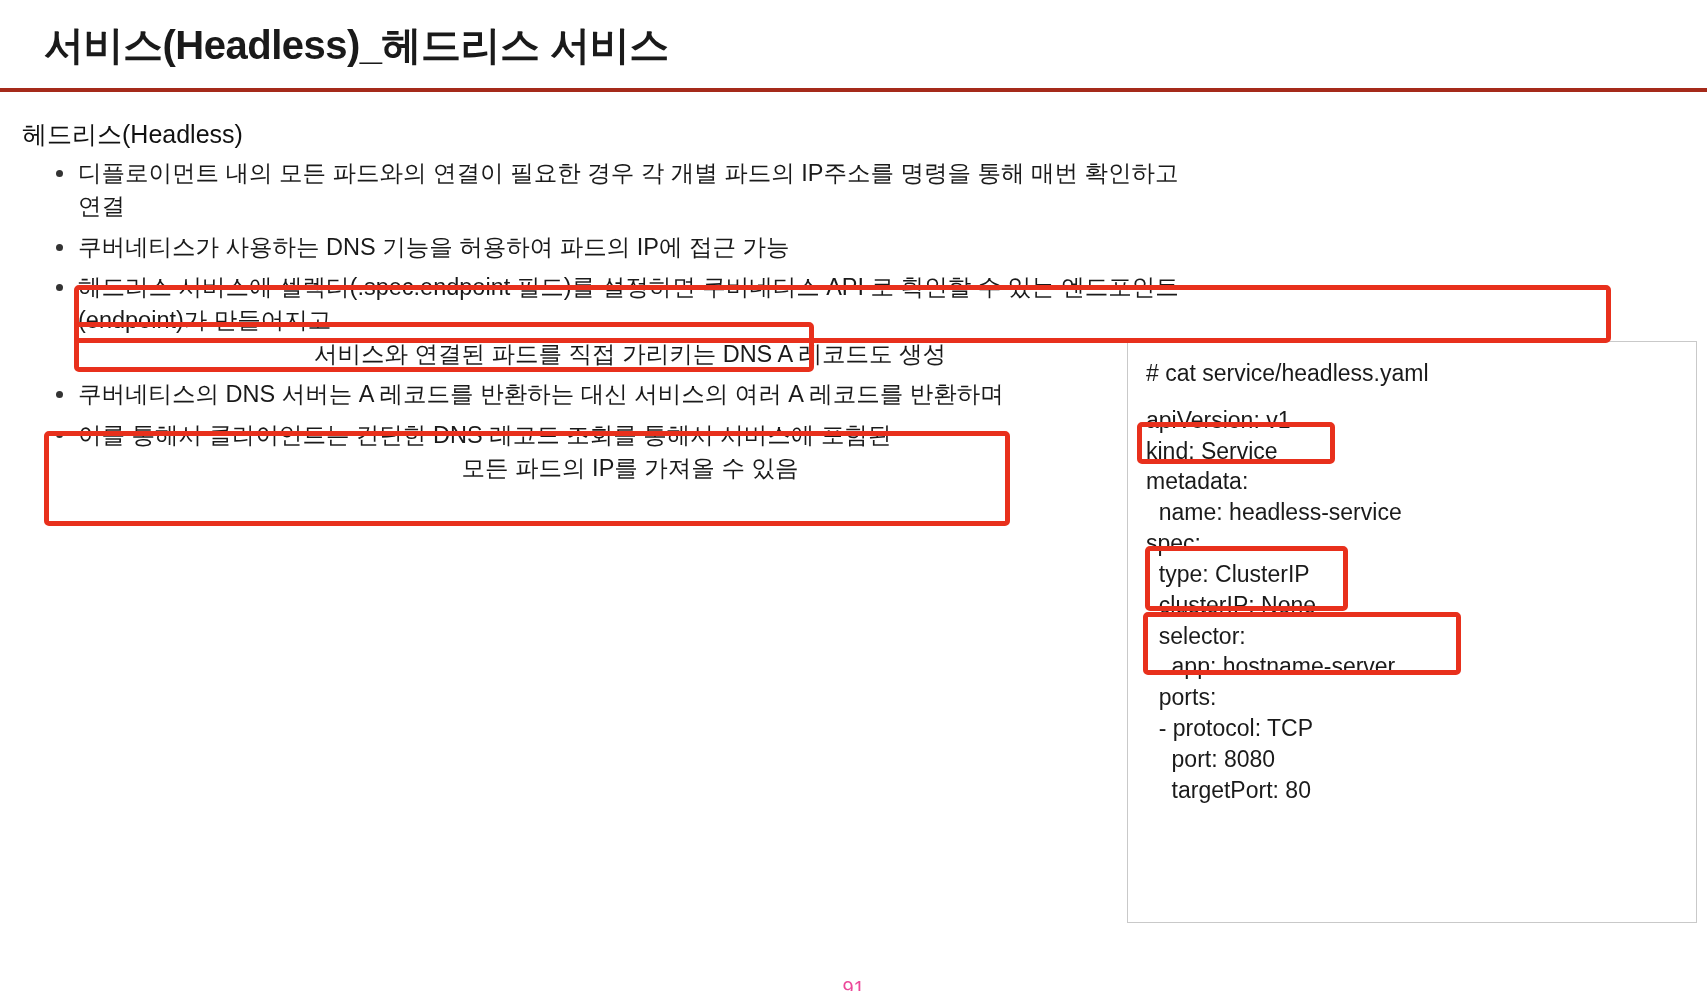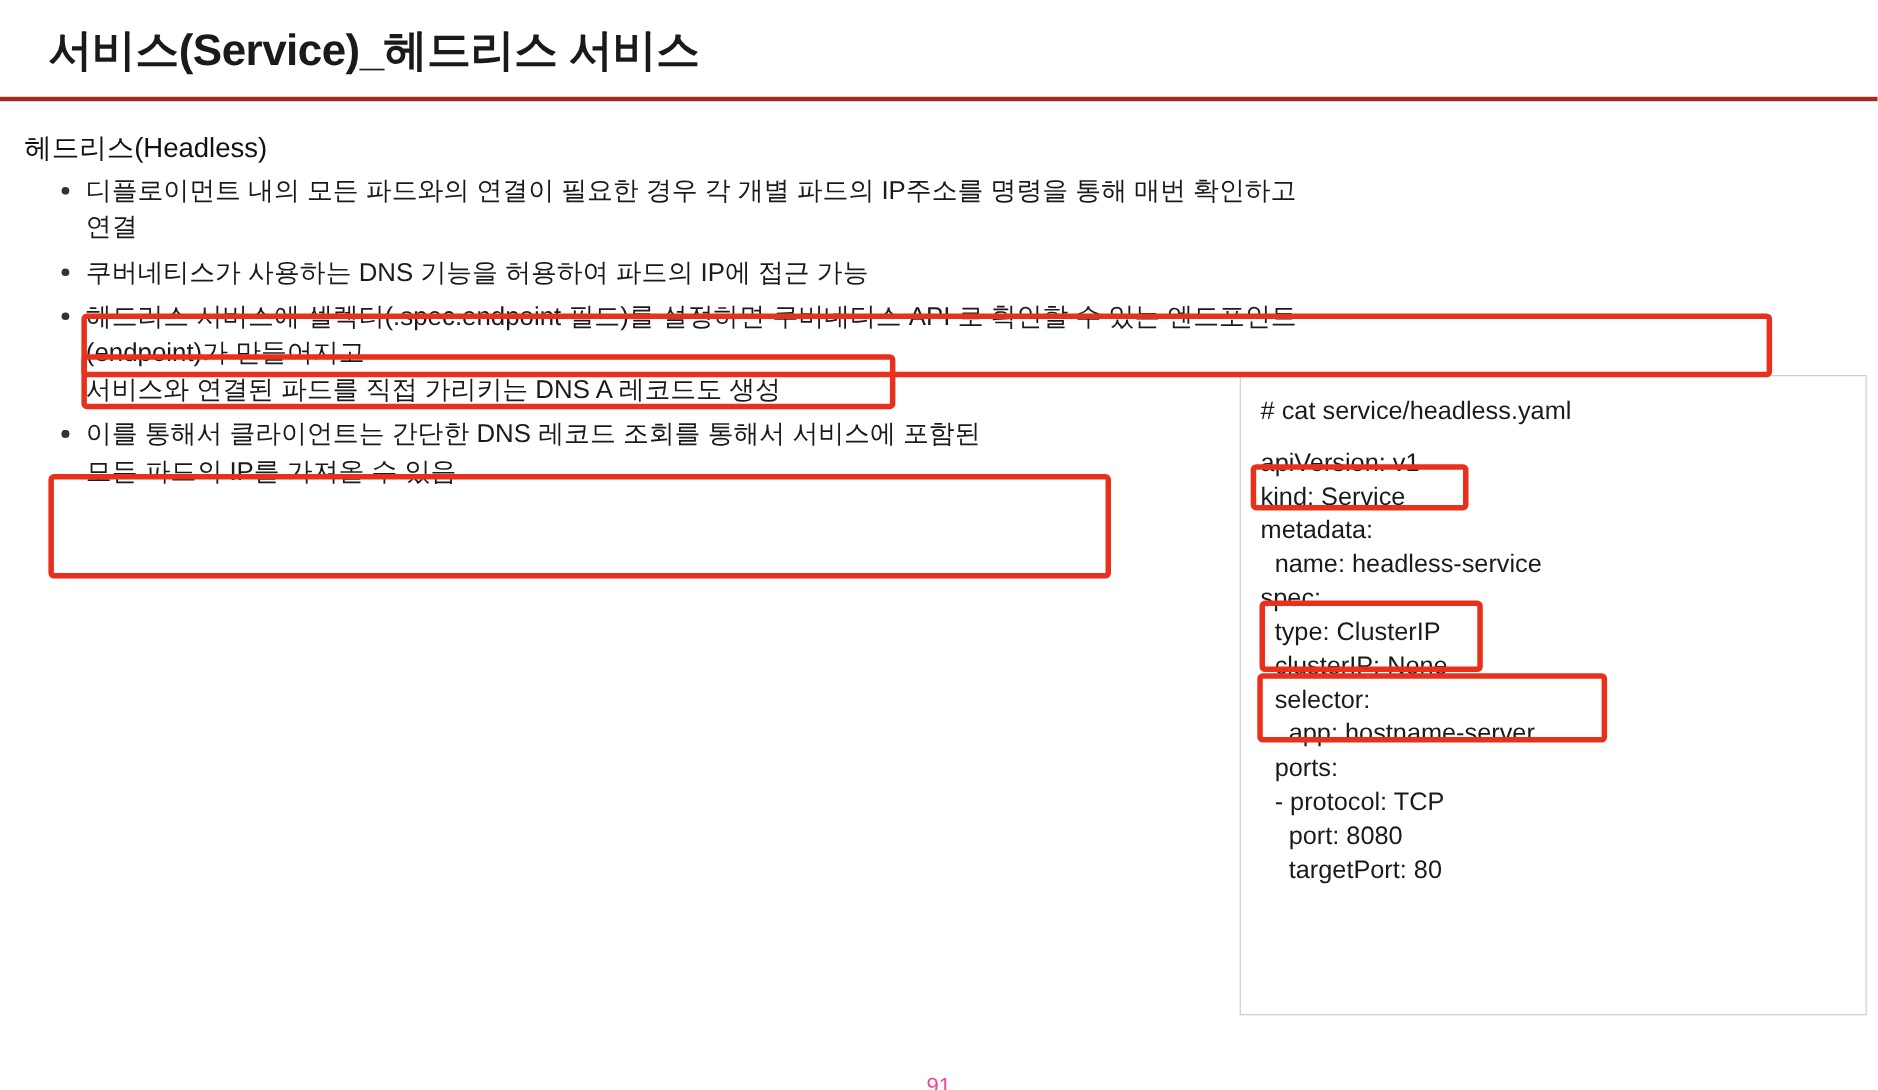--- a/index.html
+++ b/index.html
@@ -64,21 +64,21 @@
   }
   ul.bullets > li .dot {
     position: absolute;
     left: 34px;
     top: 0.55em;
     width: 7px;
     height: 7px;
     background: #333;
     border-radius: 50%;
   }
-  .line2 { display: block; }
+  .line2 { display: block; text-align: center; }
 
   
   .redbox {
     position: absolute;
     border: 5px solid #e8301c;
     border-radius: 5px;
     box-sizing: border-box;
     pointer-events: none;
   }
   #redbox-selector  { left: 74px;  top: 285px; width: 1537px; height: 58px; }
@@ -118,41 +118,42 @@
     top: 977px;
     width: 1707px;
     text-align: center;
     font-size: 20px;
     color: #ec4899;
   }
 </style>
 </head>
 <body>
 
-<div id="slide-title">서비스(Service)_헤드리스 서비스</div>
+<div id="slide-title">서비스(Headless)_헤드리스 서비스</div>
 <div id="title-rule"></div>
 
 <div id="body-col">
   <div id="heading-headless">헤드리스(Headless)</div>
   <ul class="bullets">
     <li>
       <span class="dot"></span>
       <span>디플로이먼트 내의 모든 파드와의 연결이 필요한 경우 각 개별 파드의 IP주소를 명령을 통해 매번 확인하고 연결</span>
     </li>
     <li>
       <span class="dot"></span>
       <span>쿠버네티스가 사용하는 DNS 기능을 허용하여 파드의 IP에 접근 가능</span>
     </li>
     <li>
       <span class="dot"></span>
       <span>헤드리스 서비스에 셀렉터(.spec.endpoint 필드)를 설정하면 쿠버네티스 API 로 확인할 수 있는 엔드포인트(endpoint)가 만들어지고</span>
       <span class="line2">서비스와 연결된 파드를 직접 가리키는 DNS A 레코드도 생성</span>
     </li>
     <li>
       <span class="dot"></span>
+      <span>쿠버네티스의 DNS 서버는 A 레코드를 반환하는 대신 서비스의 여러 A 레코드를 반환하며</span>
     </li>
     <li>
       <span class="dot"></span>
       <span>이를 통해서 클라이언트는 간단한 DNS 레코드 조회를 통해서 서비스에 포함된</span>
       <span class="line2">모든 파드의 IP를 가져올 수 있음</span>
     </li>
   </ul>
 </div>
 
 <div id="code-panel">

